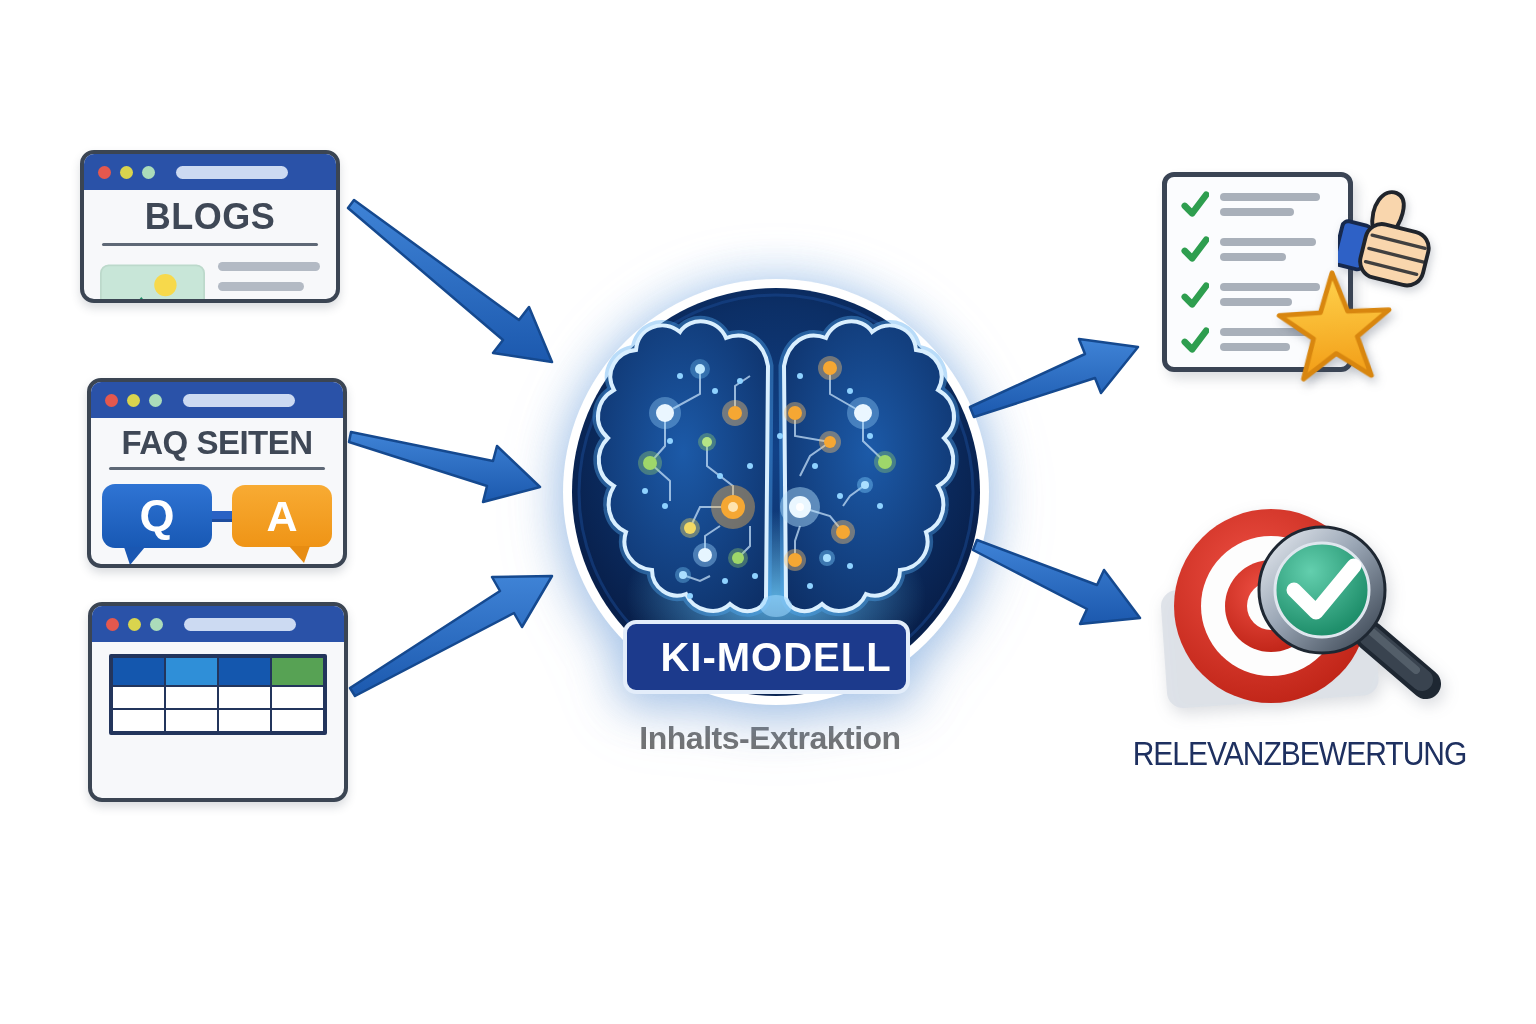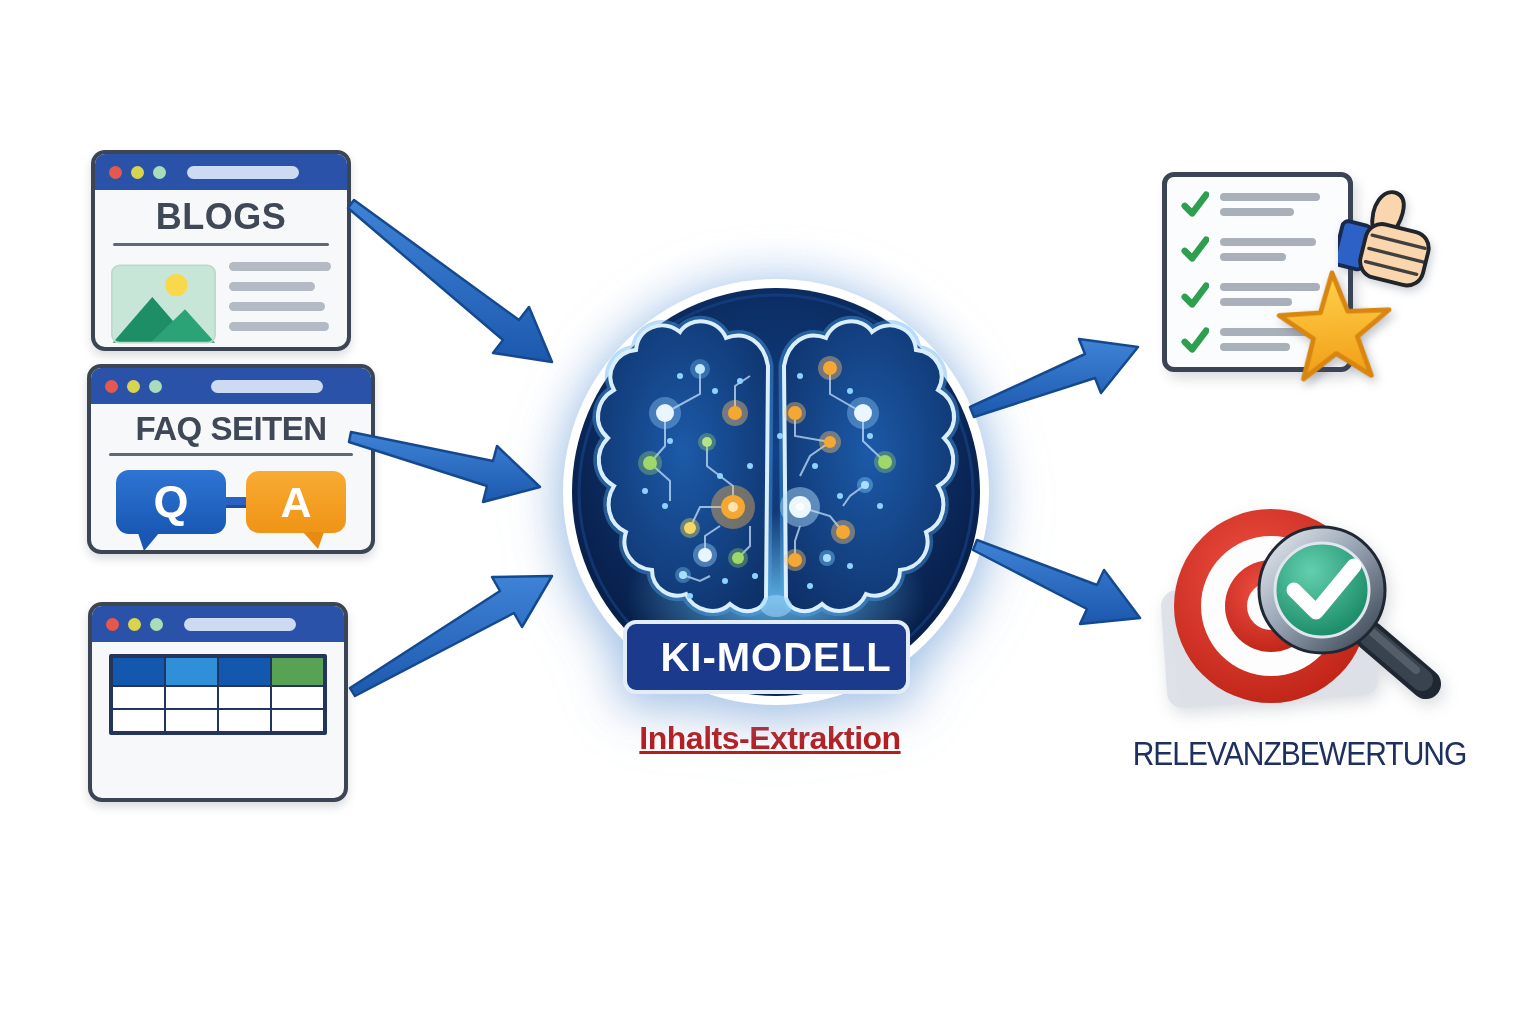--- a/index.html
+++ b/index.html
@@ -32,21 +32,21 @@
   .bubble-a::after{content:"";position:absolute;right:22px;bottom:-16px;width:0;height:0;
           border-style:solid;border-width:17px 6px 0 15px;border-color:#e78c12 transparent transparent transparent;}
   .qa-link{width:30px;height:11px;background:#2a62c4;border-radius:3px;margin:0 -5px;z-index:1;
           box-shadow:inset 0 -3px 0 rgba(10,40,90,.35);}
   
   .dtable{display:grid;grid-template-columns:repeat(4,1fr);margin:12px 17px 0;border:3px solid #23355c;border-radius:2px;}
   .cell{height:21px;border:1.5px solid #23355c;background:#fff;}
   .cell.h{height:27px;}
   .c1{background:#1457ae}.c2{background:#2f8fd8}.c3{background:#57a254}
   
-  .caption{position:absolute;font-weight:800;color:#b91c1c;text-align:center;text-decoration:underline;}
+  .caption{position:absolute;font-weight:800;color:#737373;text-align:center;}
   .model-caption{left:570px;top:720px;width:400px;font-size:32px;letter-spacing:-.5px;}
   .out-label{color:#1e3060;font-size:30px;letter-spacing:-1px;display:inline-block;transform:scaleY(1.12);}
   .out-wrap{position:absolute;text-align:center;}
   .lbl-quality{left:1117px;top:403px;width:340px;}
   .lbl-relevance{left:1127px;top:737px;width:345px;}
   
   .doc{position:absolute;left:1162px;top:172px;width:191px;height:200px;background:#fbfcfe;
        border:5px solid #3a4454;border-radius:12px;box-sizing:border-box;z-index:2;
        box-shadow:5px 7px 12px rgba(60,70,90,.18);padding:13px 14px;display:flex;flex-direction:column;justify-content:space-between;}
   .chk-row{display:flex;gap:11px;align-items:center;}
@@ -57,21 +57,21 @@
   .relevance-svg{position:absolute;left:1158px;top:486px;filter:drop-shadow(3px 6px 8px rgba(60,70,90,.2));}
   .arrows-svg{position:absolute;left:0;top:0;z-index:5;}
   .brain-svg{position:absolute;left:550px;top:266px;z-index:4;
        filter:drop-shadow(0 0 24px rgba(130,180,235,.55)) drop-shadow(0 14px 22px rgba(90,130,190,.35));}
 </style>
 </head>
 <body>
 
 <div class="stage">
 
-  <div class="card" style="left:91px;top:150px;width:260px;height:201px;">
+  <div class="card" style="left:80px;top:150px;width:260px;height:153px;">
     <div class="titlebar">
       <span class="dot red"></span>
       <span class="dot yellow"></span>
       <span class="dot green"></span>
       <span class="addressbar"></span>
     </div>
     <div class="card-title t-blogs">BLOGS</div>
     <div class="divider"></div>
     <div class="blog-row">
       <svg width="122" height="92" viewBox="0 0 122 92">
@@ -84,21 +84,21 @@
       <div class="lines">
         <div class="bar" style="width:102px"></div>
         <div class="bar" style="width:86px"></div>
         <div class="bar" style="width:96px"></div>
         <div class="bar" style="width:100px"></div>
 
       </div>
     </div>
   </div>
 
-  <div class="card" style="left:87px;top:364px;width:288px;height:190px;">
+  <div class="card" style="left:87px;top:378px;width:260px;height:190px;">
     <div class="titlebar">
       <span class="dot red"></span>
       <span class="dot yellow"></span>
       <span class="dot green"></span>
       <span class="addressbar"></span>
     </div>
     <div class="card-title t-faq">FAQ SEITEN</div>
     <div class="divider"></div>
     <div class="qa-row">
       <div class="bubble bubble-q">

